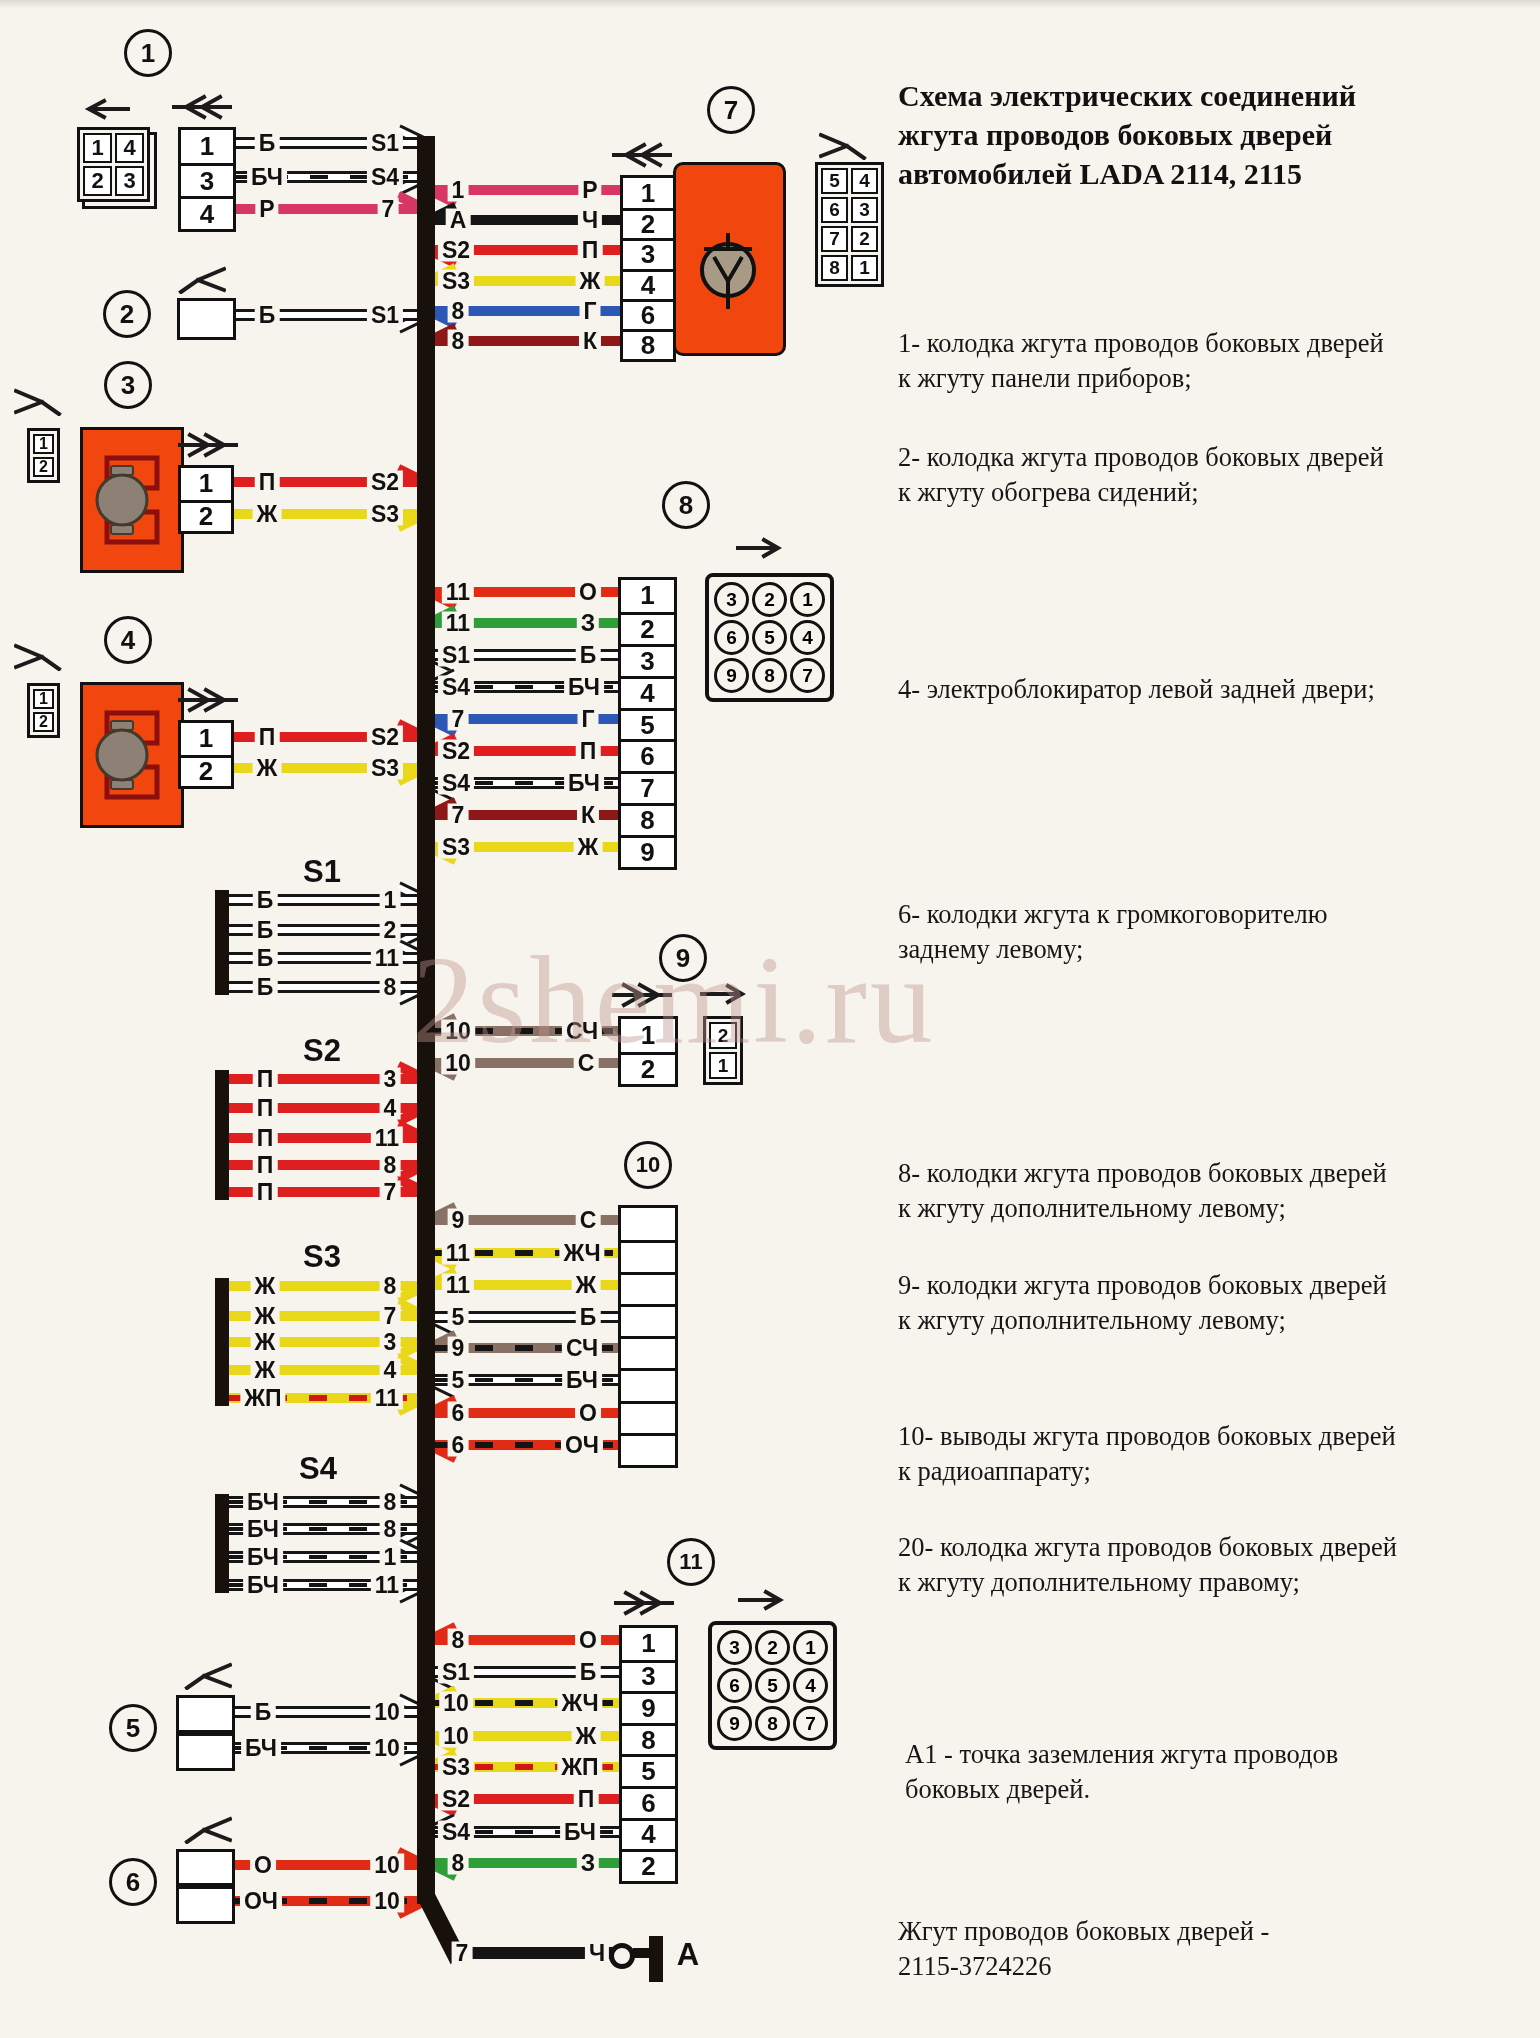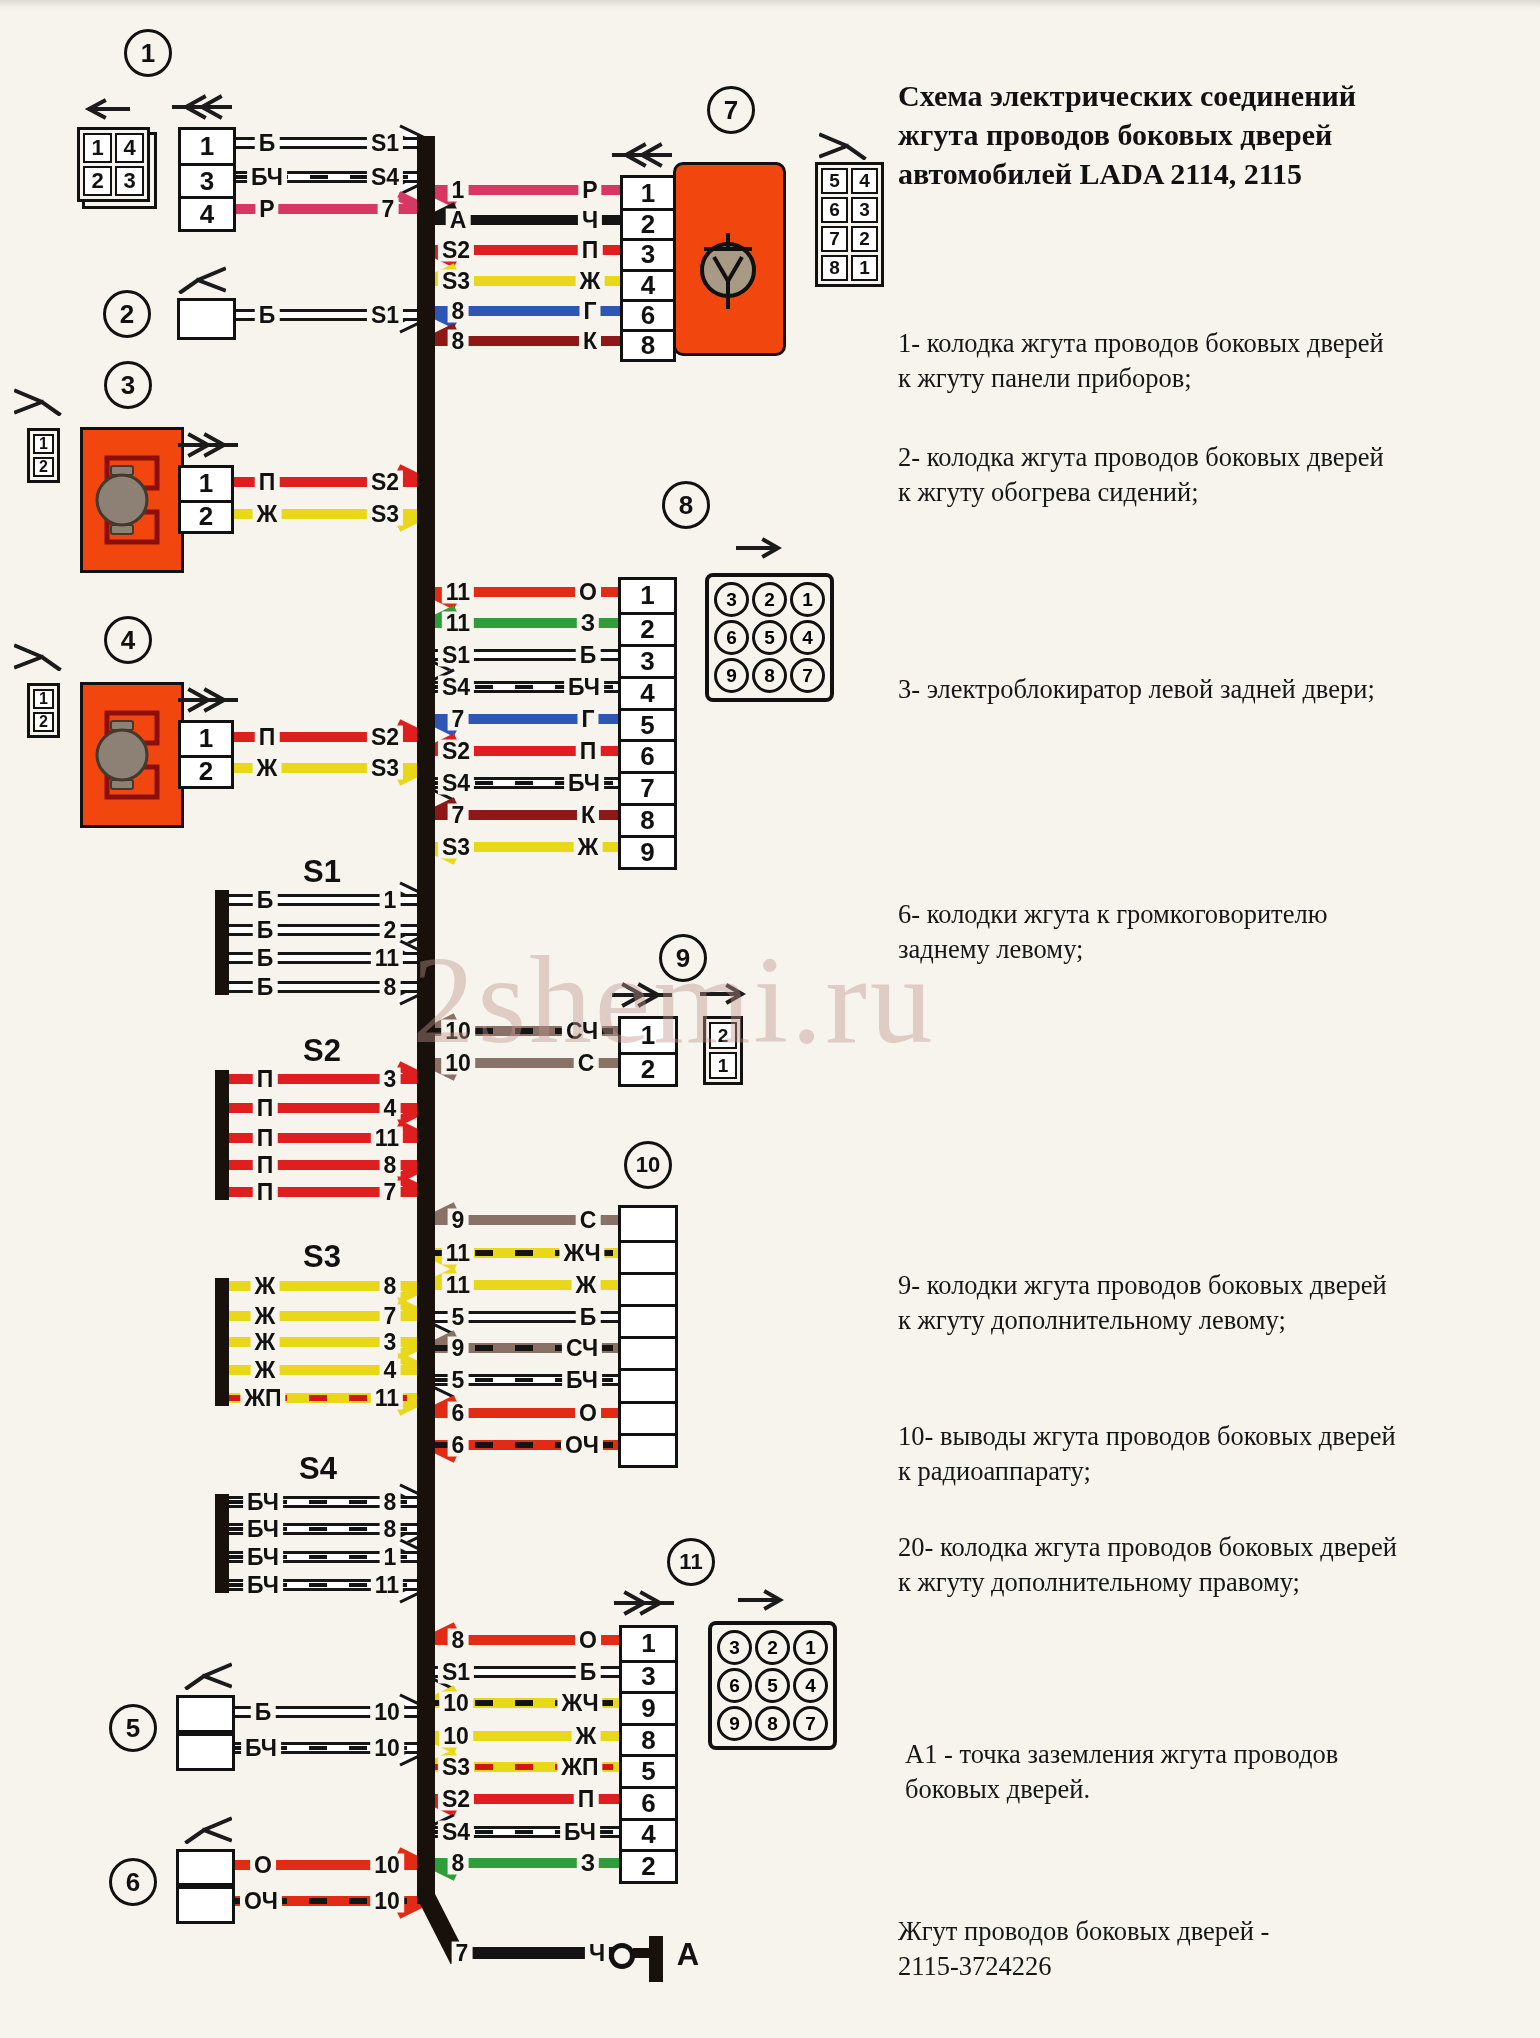--- a/index.html
+++ b/index.html
@@ -543,21 +543,22 @@
       <div class="bar" style="left: 633px; top: 1948px; width: 18px; height: 10px; z-index: 3;"></div>
       <div class="bar" style="left: 649px; top: 1936px; width: 14px; height: 46px;"></div>
       <div class="jlabel" style="left: 688px; top: 1955px; background: transparent;">А</div>
     </div>
 
   <div class="watermark">2shemi.ru</div>
 
   <div class="legend-title" style="top:76px">Схема электрических соединений жгута проводов боковых дверей автомобилей LADA 2114, 2115</div>
   <div class="legend-item" style="top:326px">1- колодка жгута проводов боковых дверей к жгуту панели приборов;</div>
   <div class="legend-item" style="top:440px">2- колодка жгута проводов боковых дверей к жгуту обогрева сидений;</div>
-  <div class="legend-item" style="top:672px">3- электроблокиратор левой задней двери;</div>
+  <div class="legend-item" style="top:672px">4- электроблокиратор левой задней двери;</div>
   <div class="legend-item" style="top:897px">6- колодки жгута к громкоговорителю заднему левому;</div>
+  <div class="legend-item" style="top:1156px">8- колодки жгута проводов боковых дверей к жгуту дополнительному левому;</div>
   <div class="legend-item" style="top:1268px">9- колодки жгута проводов боковых дверей к жгуту дополнительному левому;</div>
   <div class="legend-item" style="top:1419px">10- выводы жгута проводов боковых дверей к радиоаппарату;</div>
   <div class="legend-item" style="top:1530px">20- колодка жгута проводов боковых дверей к жгуту дополнительному правому;</div>
   <div class="legend-item" style="top:1737px;left:905px">А1 - точка заземления жгута проводов боковых дверей.</div>
   <div class="legend-item" style="top:1914px;white-space:pre-line">Жгут проводов боковых дверей -
 2115-3724226</div>
 </div>
 
 </body></html>

